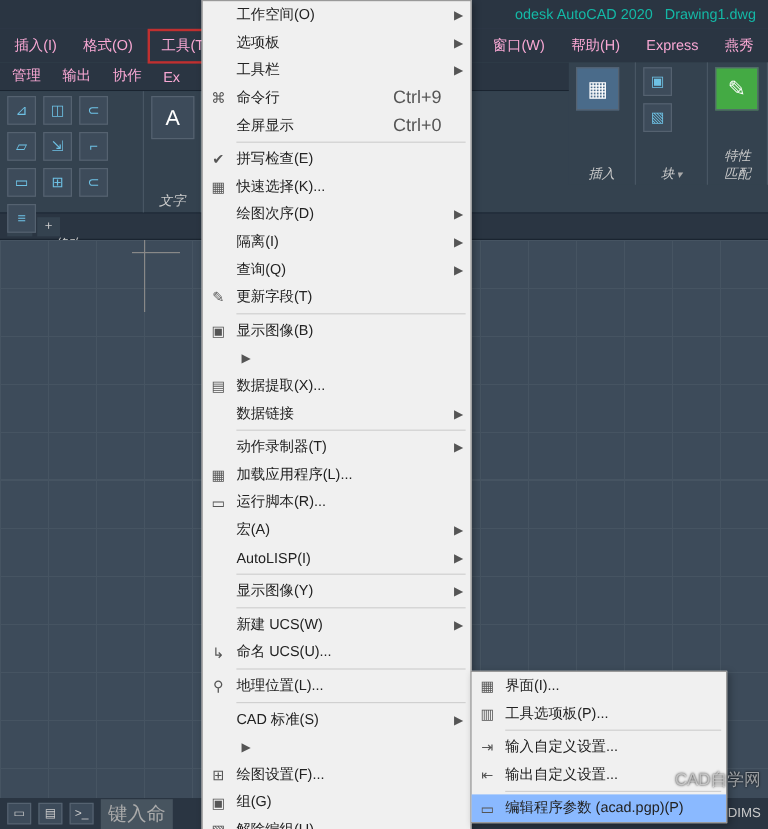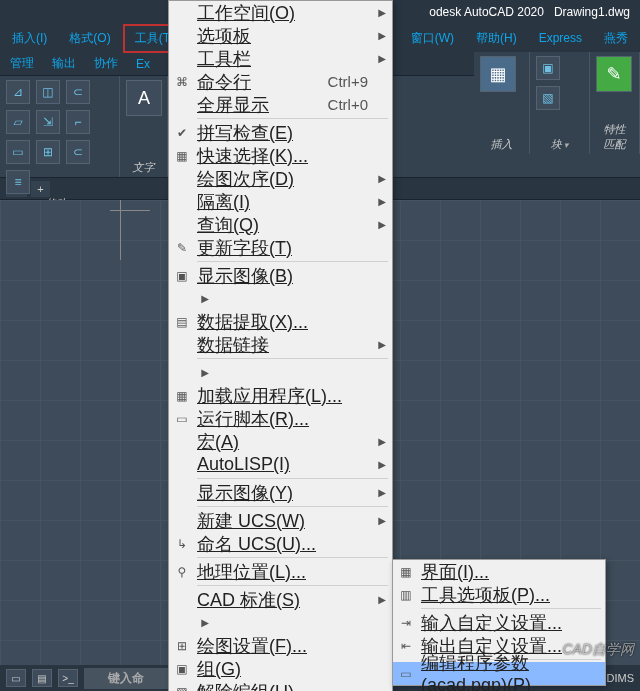--- a/index.html
+++ b/index.html
@@ -14,34 +14,34 @@
     position: relative;
   }
   .titlebar {
     background: #2a3542;
     height: 24px;
     display: flex;
     align-items: center;
     justify-content: flex-end;
     padding: 0 10px;
     gap: 10px;
-    color: #ffffff;
+    color: #14b8a6;
     font-size: 12px;
   }
   .menubar {
     background: #2a3542;
     height: 28px;
     display: flex;
     align-items: center;
     padding: 0 2px;
     gap: 2px;
   }
   .menu-item {
     padding: 4px 10px;
-    color: #0ea5e9;
+    color: #f9a8d4;
     cursor: default;
     position: relative;
   }
   .menu-item.boxed {
     border: 2px solid #c03030;
   }
   .menubar2 {
     background: #2a3542;
     height: 24px;
     display: flex;
@@ -139,24 +139,23 @@
   .status-left { display: flex; align-items: center; gap: 6px; }
   .status-btn {
     width: 20px; height: 18px;
     background: #3d4b5a;
     border: 1px solid #556270;
     display: flex; align-items: center; justify-content: center;
     font-size: 10px;
   }
   .cmd-input {
     background: #47545f; color: #aaa;
-    padding: 2px 24px;
-    font-size: 12px;
+    padding: 2px 6px;
+    font-size: 16px;
     flex: 1;
-    font-weight: bold;
   }
 
   
   .dropdown {
     position: absolute;
     top: 0;
     left: 168px;
     width: 225px;
     background: #f0f0f0;
     color: #222;
@@ -170,21 +169,21 @@
     height: 23px;
     padding: 0 6px 0 0;
     position: relative;
   }
   .dd-icon {
     width: 26px;
     display: flex; align-items: center; justify-content: center;
     font-size: 12px;
     color: #555;
   }
-  .dd-label { flex: 1; font-size: 18px; padding-left: 2px; text-decoration: underline;}
+  .dd-label { flex: 1; font-size: 12px; padding-left: 2px;}
   .dd-accel { color: #555; font-size: 15px; padding-right: 4px;}
   .dd-sub { width: 14px; text-align: right; color: #555; font-size: 10px;}
   .dd-sep { height: 1px; background: #d0d0d0; margin: 2px 4px 2px 28px; }
   .dd-row.hi {
     background: #8ab9ff;
     outline: 2px solid #c03030;
     outline-offset: -1px;
   }
 
   
@@ -200,21 +199,20 @@
     z-index: 101;
   }
   .submenu .dd-row.hi { background: #8ab9ff; outline: none; }
 
   .watermark {
     position: absolute;
     right: 6px;
     bottom: 32px;
     color: rgba(255,255,255,.55);
     font-size: 14px;
-    font-style: italic;
     z-index: 200;
     text-shadow: 0 0 2px #000;
   }
 
   .ribbon-right-panels {
     position: absolute;
     right: 0; top: 52px;
     height: 102px;
     display: flex;
     background: #34424f;
@@ -376,20 +374,21 @@
       <div class="dd-sub"></div>
     </div>
     <div class="dd-row">
       <div class="dd-icon"></div>
       <div class="dd-label">数据链接</div>
       <div class="dd-sub">▶</div>
     </div>
     <div class="dd-sep"></div>
     <div class="dd-row">
       <div class="dd-icon"></div>
+      <div class="dd-label">动作录制器(T)</div>
       <div class="dd-sub">▶</div>
     </div>
     <div class="dd-row">
       <div class="dd-icon">▦</div>
       <div class="dd-label">加载应用程序(L)...</div>
       <div class="dd-sub"></div>
     </div>
     <div class="dd-row">
       <div class="dd-icon">▭</div>
       <div class="dd-label">运行脚本(R)...</div>

